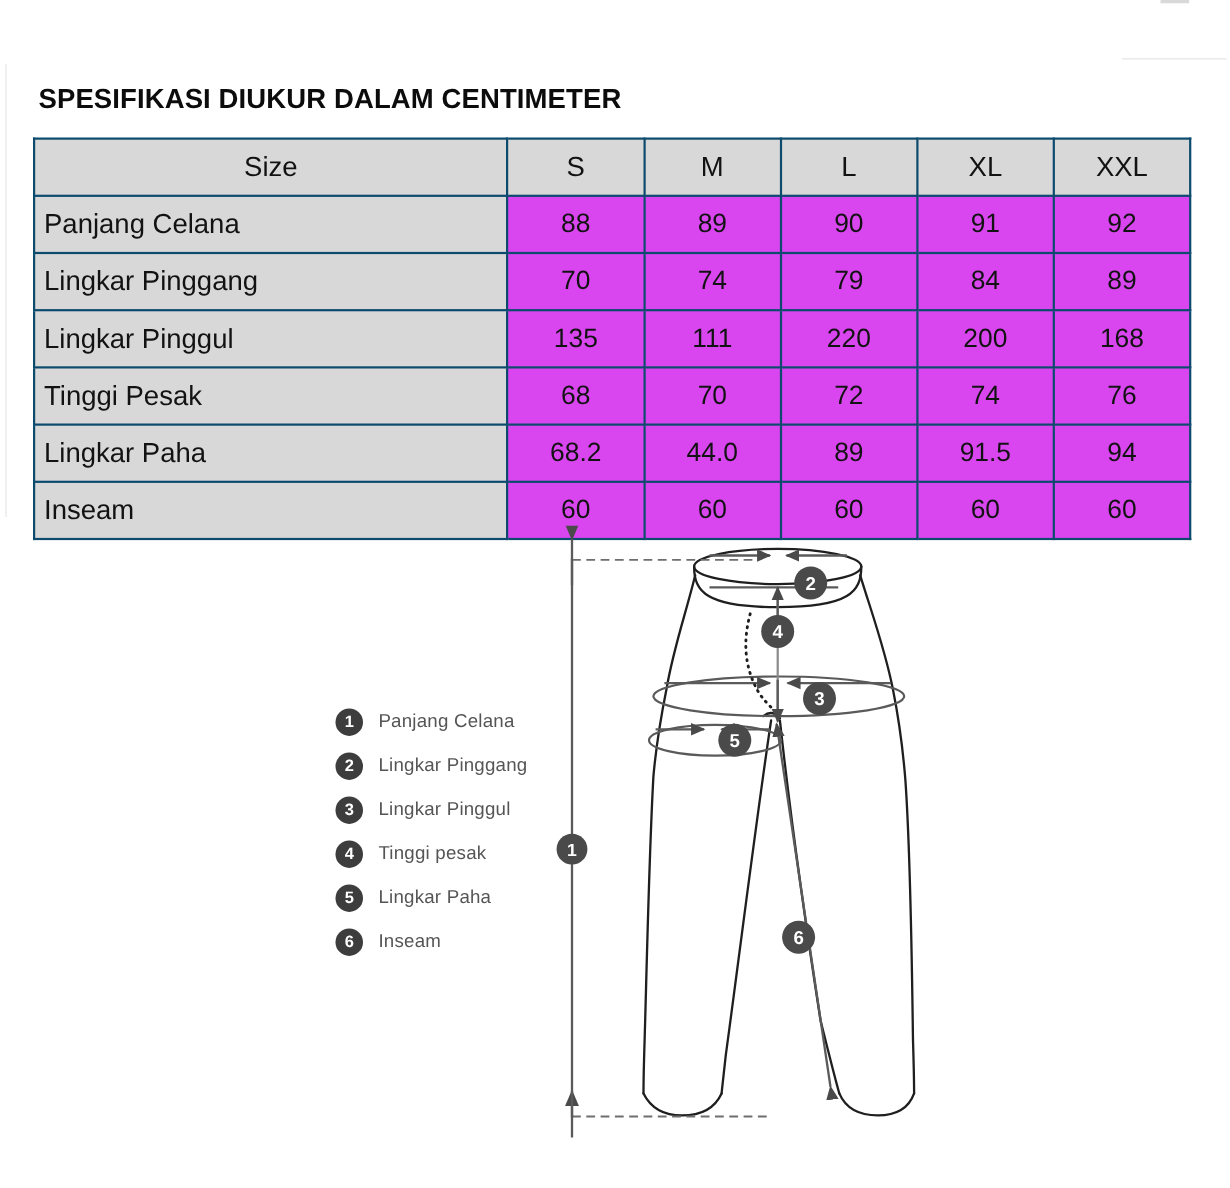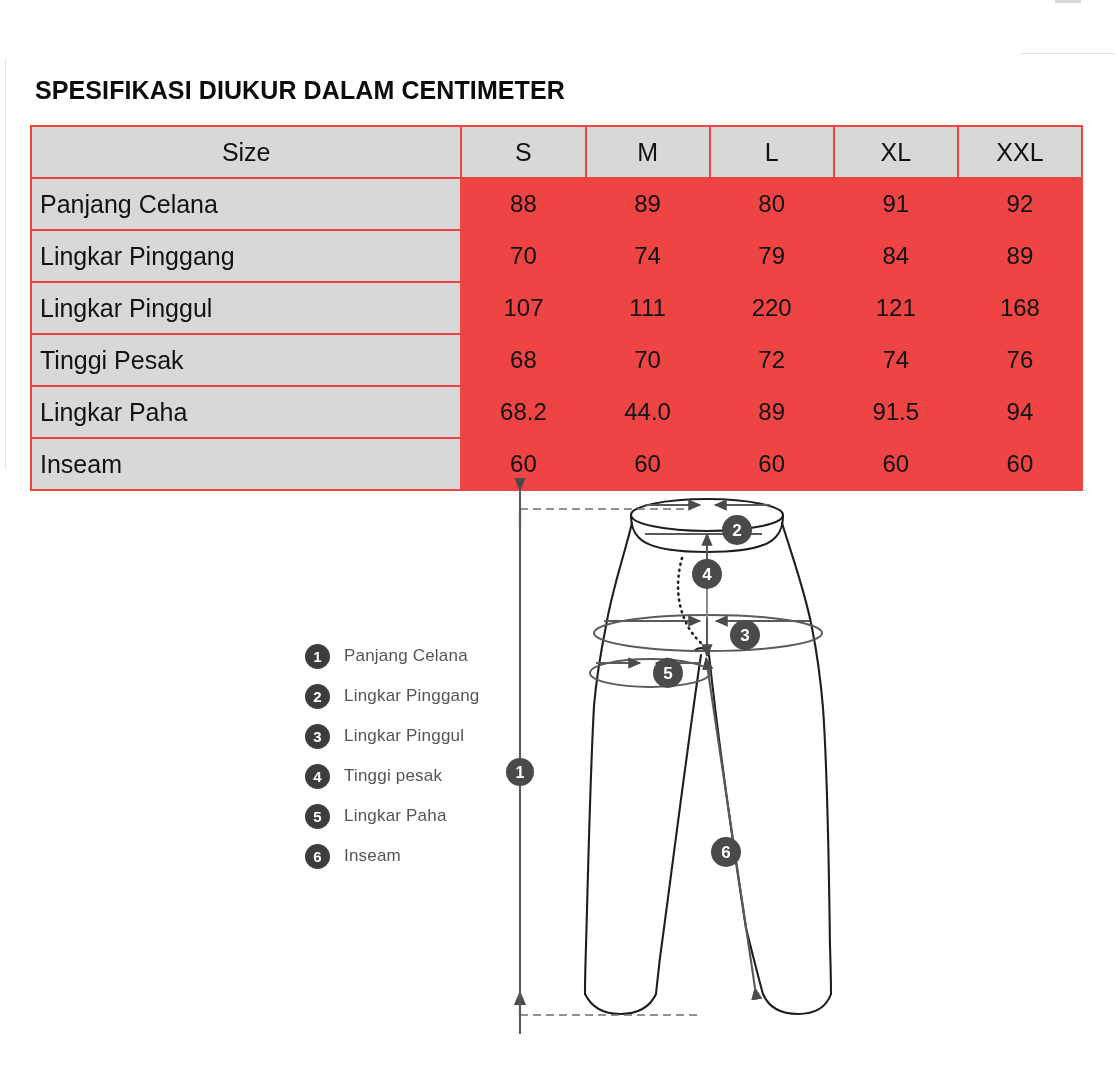--- a/index.html
+++ b/index.html
@@ -64,35 +64,35 @@
   
   .size-table {
     position: absolute;
     left: 30px;
     top: 125px;
     width: 1053px;
     border-collapse: collapse;
     table-layout: fixed;
   }
   .size-table td, .size-table th {
-    border: 2px solid #ef4444;
+    border: 2px solid #0c4a6e;
     height: 50px;
     font-weight: normal;
     color: #121212;
     font-size: 24px;
     text-align: center;
     vertical-align: middle;
     padding: 0;
   }
   .size-table thead th {
     background: #d8d8d8;
     font-size: 25px;
   }
   .size-table tbody td {
-    background: #ef4444;
+    background: #d946ef;
   }
   .size-table tbody td.rowhead {
     background: #d8d8d8;
     text-align: left;
     padding-left: 8px;
     font-size: 25px;
   }
   .col-label { width: 430px; }
   .col-size  { width: 124px; }
 
@@ -167,38 +167,38 @@
       <th>L</th>
       <th>XL</th>
       <th>XXL</th>
     </tr>
   </thead>
   <tbody>
     <tr>
       <td class="rowhead">Panjang Celana</td>
       <td>88</td>
       <td>89</td>
-      <td>80</td>
+      <td>90</td>
       <td>91</td>
       <td>92</td>
     </tr>
     <tr>
       <td class="rowhead">Lingkar Pinggang</td>
       <td>70</td>
       <td>74</td>
       <td>79</td>
       <td>84</td>
       <td>89</td>
     </tr>
     <tr>
       <td class="rowhead">Lingkar Pinggul</td>
-      <td>107</td>
+      <td>135</td>
       <td>111</td>
       <td>220</td>
-      <td>121</td>
+      <td>200</td>
       <td>168</td>
     </tr>
     <tr>
       <td class="rowhead">Tinggi Pesak</td>
       <td>68</td>
       <td>70</td>
       <td>72</td>
       <td>74</td>
       <td>76</td>
     </tr>

